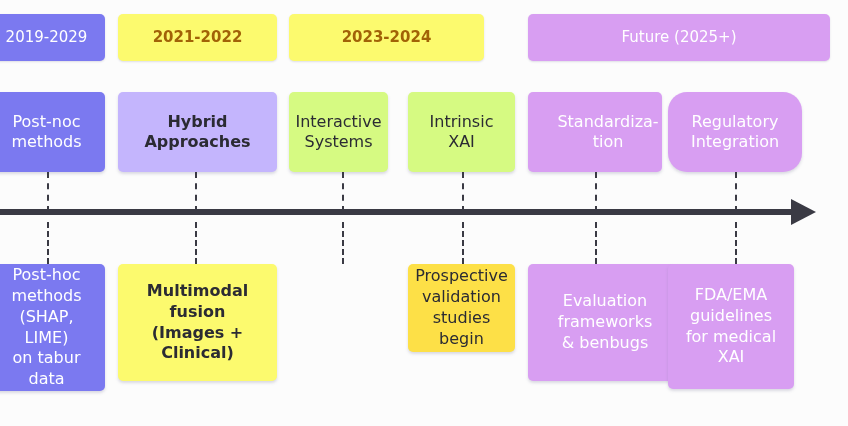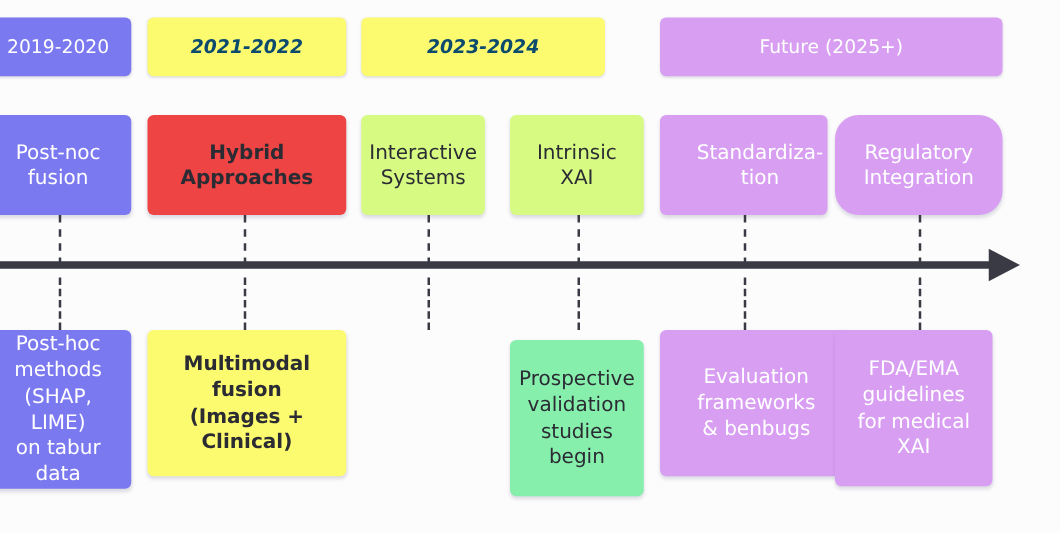--- a/index.html
+++ b/index.html
@@ -29,21 +29,21 @@
     display: flex;
     align-items: center;
     justify-content: center;
     text-align: center;
     font-size: 15px;
     line-height: 1.15;
     box-shadow: 0 1px 2px rgba(120,120,150,0.22);
     box-sizing: border-box;
     padding: 0 6px;
   }
-  .period-box.dark  { color: #0c4a6e; font-weight: bold; font-style: italic; }
+  .period-box.dark  { color: #a16207; font-weight: bold; }
   .period-box.light { color: #ffffff; font-weight: normal; }
 
   
   .milestone {
     position: absolute;
     border-radius: 5px;
     display: flex;
     flex-direction: column;
     align-items: center;
     justify-content: center;
@@ -81,37 +81,37 @@
     height: 36px;
     overflow: visible;
   }
 </style>
 </head>
 <body>
 
 <div id="canvas">
 
   <div class="period-box light" style="left:-12px; top:14px; width:117px; height:47px; background:#7b79f0;">
-    <span>2019-2020</span>
+    <span>2019-2029</span>
   </div>
   <div class="period-box dark" style="left:118px; top:14px; width:159px; height:47px; background:#fcfa6e;">
     <span>2021-2022</span>
   </div>
   <div class="period-box dark" style="left:289px; top:14px; width:195px; height:47px; background:#fcfa6e;">
     <span>2023-2024</span>
   </div>
-  <div class="period-box light" style="left:528px; top:14px; width:274px; height:47px; background:#d89ef2;">
+  <div class="period-box light" style="left:528px; top:14px; width:302px; height:47px; background:#d89ef2;">
     <span>Future (2025+)</span>
   </div>
 
   <div class="milestone top light" style="left:-12px; top:92px; width:117px; height:80px; background:#7b79f0;">
     <span>Post-noc
-fusion</span>
+methods</span>
   </div>
-  <div class="milestone top dark" style="left:118px; top:92px; width:159px; height:80px; background:#ef4444;">
+  <div class="milestone top dark" style="left:118px; top:92px; width:159px; height:80px; background:#c4b5fd;">
     <span>Hybrid
 Approaches</span>
   </div>
   <div class="milestone top plain" style="left:289px; top:92px; width:99px; height:80px; background:#d6fa82;">
     <span>Interactive
 Systems</span>
   </div>
   <div class="milestone top plain" style="left:408px; top:92px; width:107px; height:80px; background:#d6fa82;">
     <span>Intrinsic
 XAI</span>
@@ -150,21 +150,21 @@
 (SHAP,
 LIME)
 on tabur data</span>
   </div>
   <div class="milestone bottom dark" style="left:118px; top:264px; width:159px; height:117px; background:#fcfa6e;">
     <span>Multimodal
 fusion
 (Images +
 Clinical)</span>
   </div>
-  <div class="milestone bottom plain" style="left:408px; top:272px; width:107px; height:125px; background:#86efac;">
+  <div class="milestone bottom plain" style="left:408px; top:264px; width:107px; height:88px; background:#fde047;">
     <span>Prospective
 validation
 studies
 begin</span>
   </div>
   <div class="milestone bottom light" style="left:528px; top:264px; width:154px; height:117px; background:#d89ef2;">
     <span>Evaluation
 frameworks
 &amp; benbugs</span>
   </div>

